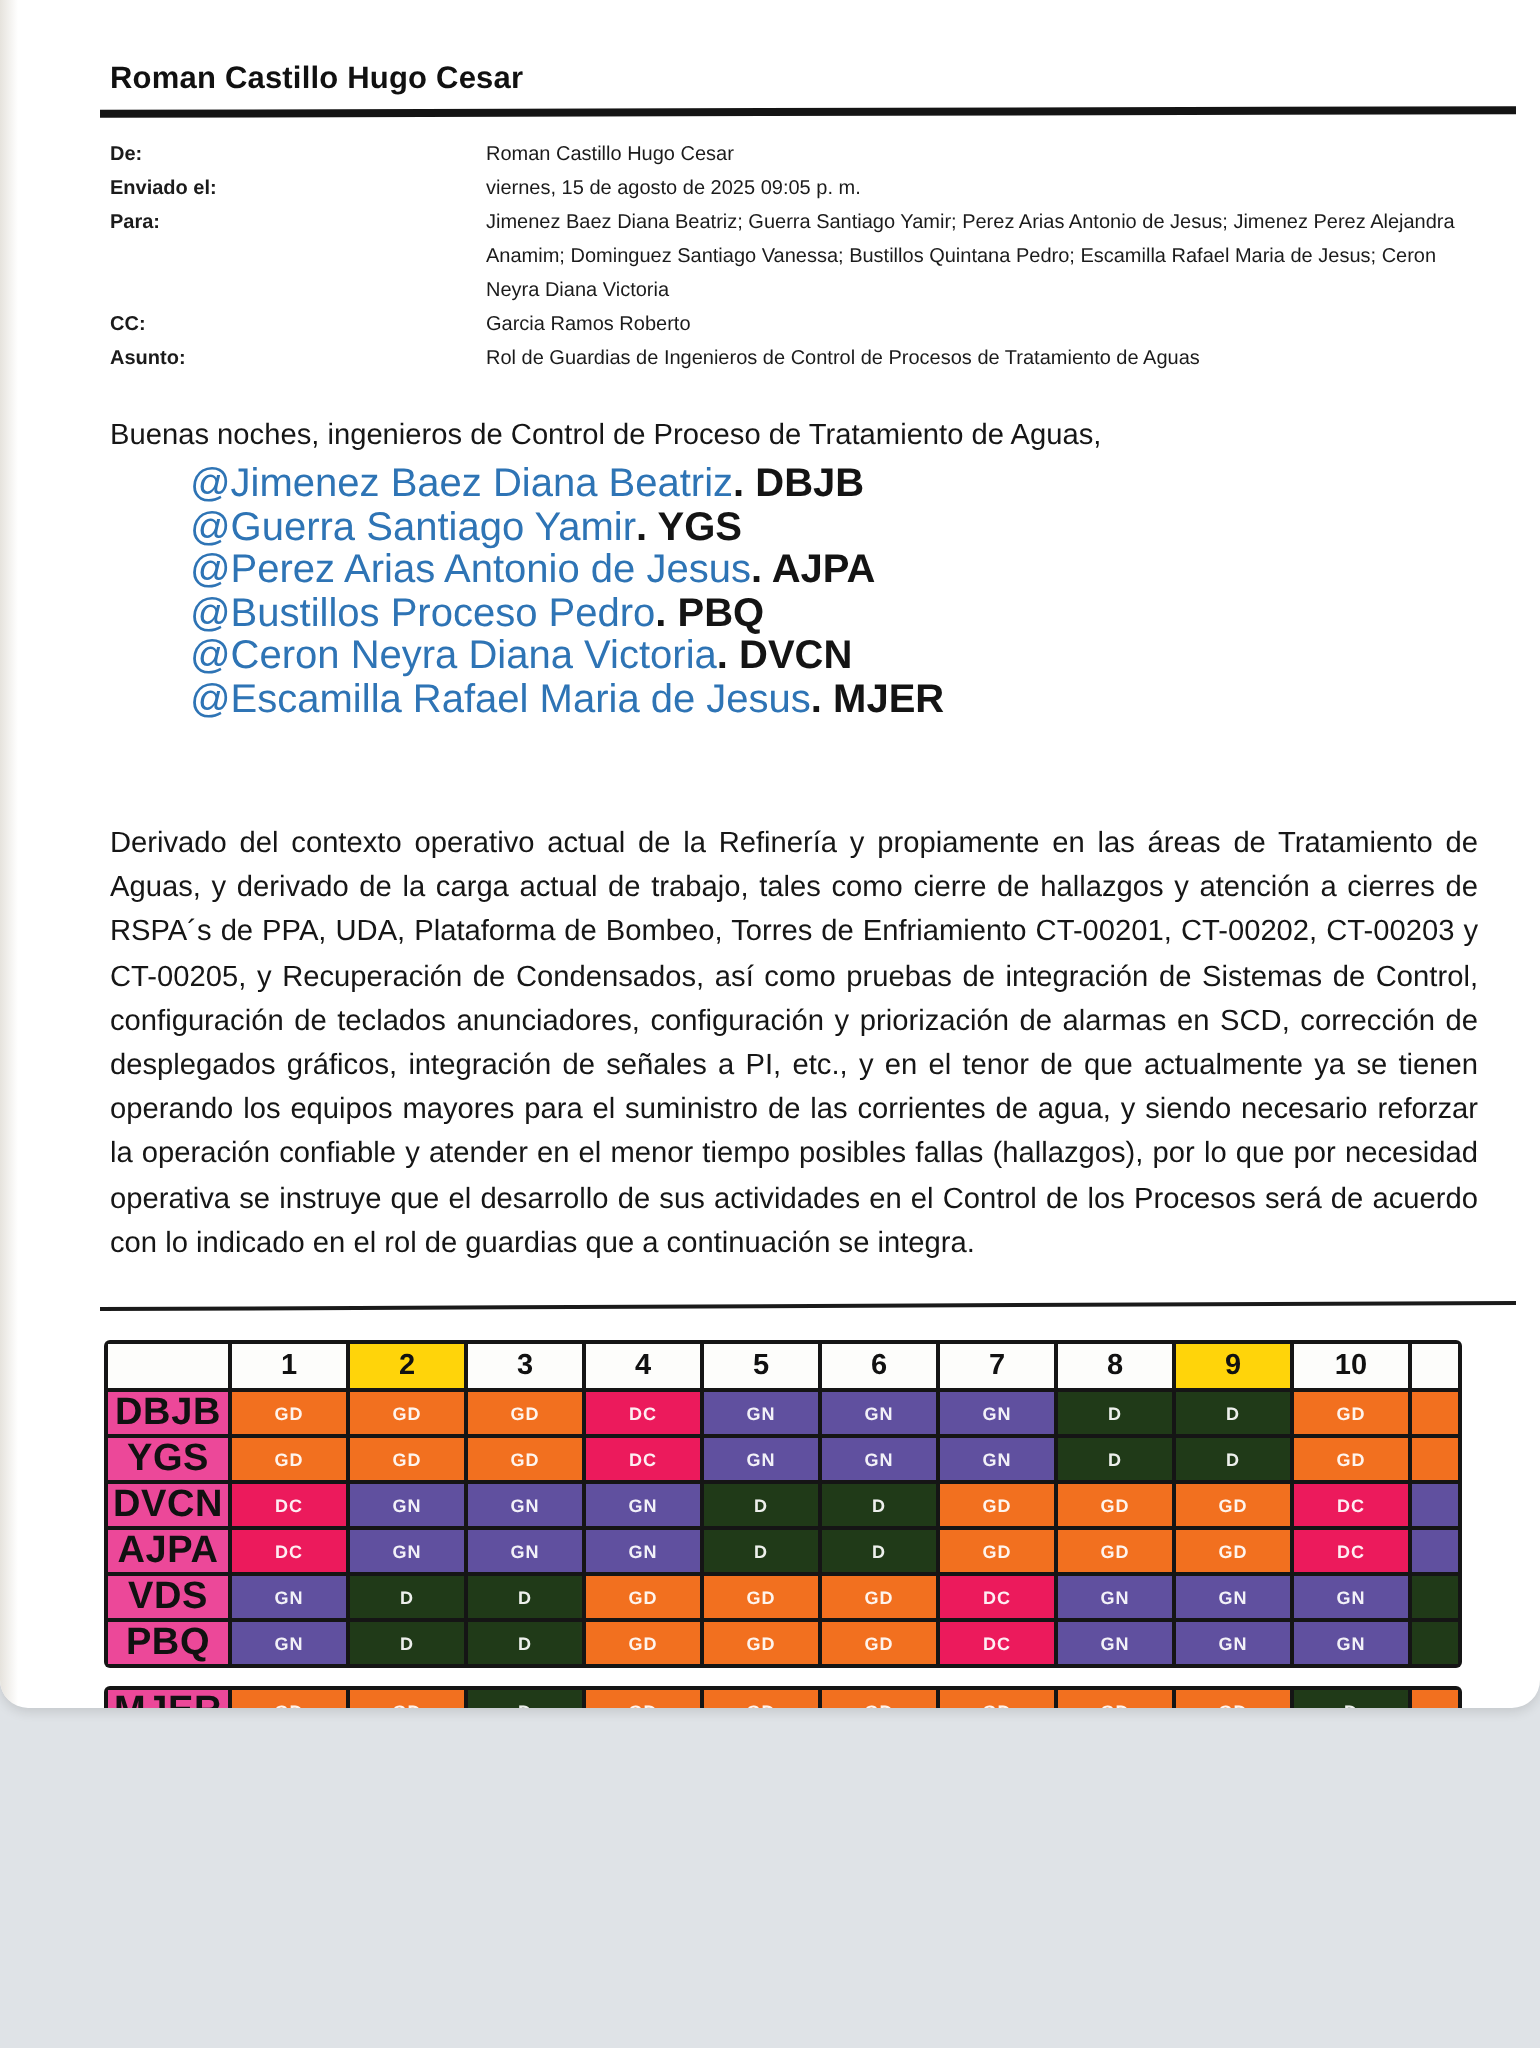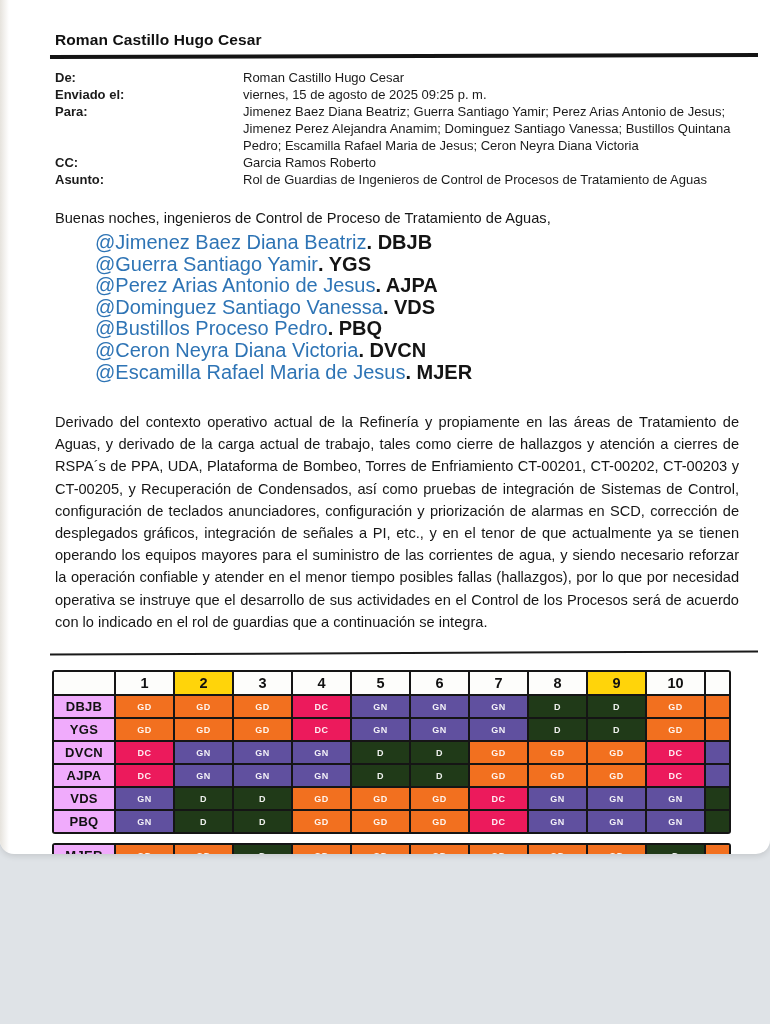--- a/index.html
+++ b/index.html
@@ -26,21 +26,21 @@
     font-size: 15.5px; font-weight: bold; color: #111;
     letter-spacing: 0.1px;
   }
   .title-rule {
     position: absolute; left: 50px; top: 54px;
     width: 708px; height: 4px; background: #141414;
     transform: rotate(-0.15deg);
   }
   .meta-section {
     position: absolute; left: 55px; top: 69px; width: 685px;
-    font-size: 13px; color: #1b1b1b; line-height: 17px;
+    font-size: 10px; color: #1b1b1b; line-height: 17px;
   }
   .meta-row { display: flex; }
   .meta-label { width: 188px; flex: 0 0 188px; font-weight: bold; }
   .meta-value { flex: 1; }
   .greeting {
     position: absolute; left: 55px; top: 210px;
     font-size: 14.6px; color: #161616;
   }
   .mentions-list {
     position: absolute; left: 95px; top: 232px;
@@ -69,22 +69,22 @@
   }
   .roster-main { left: 52px; top: 670px; grid-template-rows: 22px repeat(6, 21px); }
   .roster-extra { left: 52px; top: 843px; grid-template-rows: repeat(2, 21px); }
   .roster-grid .th {
     background: #fdfdfb; color: #111;
     font-size: 14.5px; font-weight: bold;
     display: flex; align-items: center; justify-content: center;
   }
   .roster-grid .th.hl { background: #ffd40a; }
   .roster-grid .rl {
-    background: #f0abfc; color: #111;
-    font-size: 13px; font-weight: bold;
+    background: #ec4899; color: #111;
+    font-size: 19px; font-weight: bold;
     display: flex; align-items: center; justify-content: center;
     letter-spacing: 0.3px;
   }
   .roster-grid .cell {
     color: rgba(255,255,255,0.92);
     font-size: 9px; font-weight: bold; letter-spacing: 0.5px;
     display: flex; align-items: center; justify-content: center;
     overflow: hidden;
   }
   .page-number {
@@ -120,21 +120,21 @@
   <div class="doc-title">Roman Castillo Hugo Cesar</div>
   <div class="title-rule"></div>
 
   <div class="meta-section">
       <div class="meta-row">
         <div class="meta-label">De:</div>
         <div class="meta-value">Roman Castillo Hugo Cesar</div>
       </div>
       <div class="meta-row">
         <div class="meta-label">Enviado el:</div>
-        <div class="meta-value">viernes, 15 de agosto de 2025 09:25 p. m.</div>
+        <div class="meta-value">viernes, 15 de agosto de 2025 09:05 p. m.</div>
       </div>
       <div class="meta-row">
         <div class="meta-label">Para:</div>
         <div class="meta-value">Jimenez Baez Diana Beatriz; Guerra Santiago Yamir; Perez Arias Antonio de Jesus; Jimenez Perez Alejandra Anamim; Dominguez Santiago Vanessa; Bustillos Quintana Pedro; Escamilla Rafael Maria de Jesus; Ceron Neyra Diana Victoria</div>
       </div>
       <div class="meta-row">
         <div class="meta-label">CC:</div>
         <div class="meta-value">Garcia Ramos Roberto</div>
       </div>
       <div class="meta-row">
@@ -142,21 +142,20 @@
         <div class="meta-value">Rol de Guardias de Ingenieros de Control de Procesos de Tratamiento de Aguas</div>
       </div>
     </div>
 
   <div class="greeting">Buenas noches, ingenieros de Control de Proceso de Tratamiento de Aguas,</div>
 
   <div class="mentions-list">
       <div class="mention-line"><span class="mention">@Jimenez Baez Diana Beatriz</span><span class="mention-code">. DBJB</span></div>
       <div class="mention-line"><span class="mention">@Guerra Santiago Yamir</span><span class="mention-code">. YGS</span></div>
       <div class="mention-line"><span class="mention">@Perez Arias Antonio de Jesus</span><span class="mention-code">. AJPA</span></div>
-      <div class="mention-line"><span class="mention">@Dominguez Santiago Vanessa</span><span class="mention-code">. VDS</span></div>
       <div class="mention-line"><span class="mention">@Bustillos Proceso Pedro</span><span class="mention-code">. PBQ</span></div>
       <div class="mention-line"><span class="mention">@Ceron Neyra Diana Victoria</span><span class="mention-code">. DVCN</span></div>
       <div class="mention-line"><span class="mention">@Escamilla Rafael Maria de Jesus</span><span class="mention-code">. MJER</span></div>
     </div>
 
   <div class="body-paragraph">Derivado del contexto operativo actual de la Refinería y propiamente en las áreas de Tratamiento de Aguas, y derivado de la carga actual de trabajo, tales como cierre de hallazgos y atención a cierres de RSPA´s de PPA, UDA, Plataforma de Bombeo, Torres de Enfriamiento CT-00201, CT-00202, CT-00203 y CT-00205, y Recuperación de Condensados, así como pruebas de integración de Sistemas de Control, configuración de teclados anunciadores, configuración y priorización de alarmas en SCD, corrección de desplegados gráficos, integración de señales a PI, etc., y en el tenor de que actualmente ya se tienen operando los equipos mayores para el suministro de las corrientes de agua, y siendo necesario reforzar la operación confiable y atender en el menor tiempo posibles fallas (hallazgos), por lo que por necesidad operativa se instruye que el desarrollo de sus actividades en el Control de los Procesos será de acuerdo con lo indicado en el rol de guardias que a continuación se integra.</div>
 
   <div class="section-divider"></div>
 
   <div class="roster-grid roster-main">

